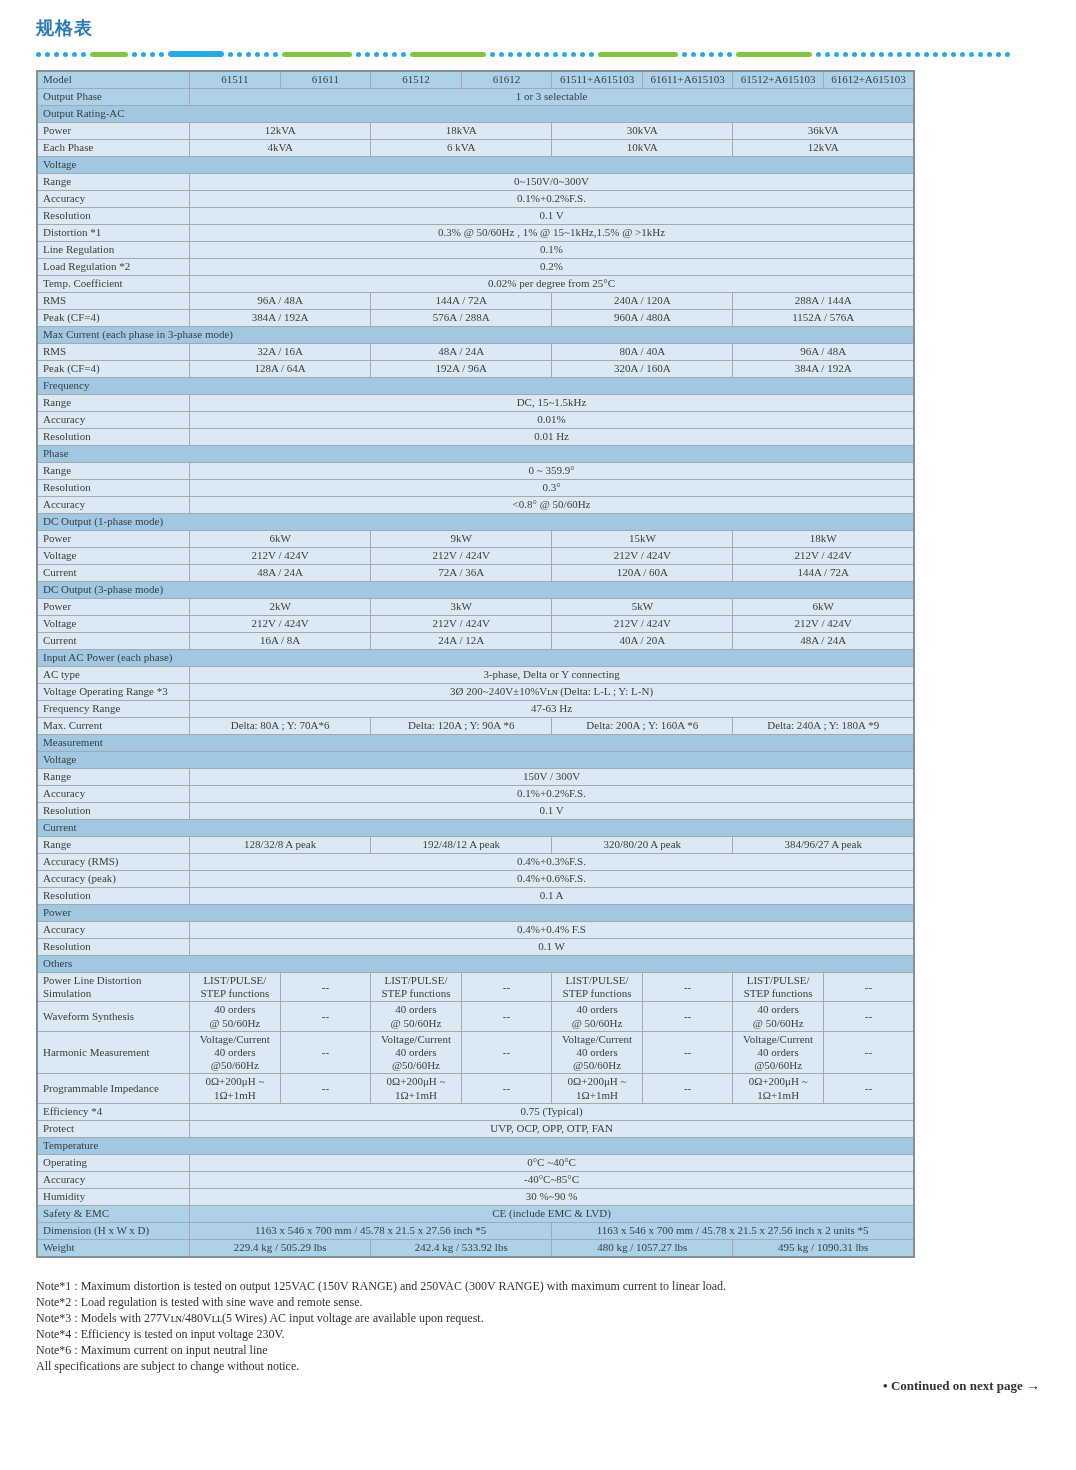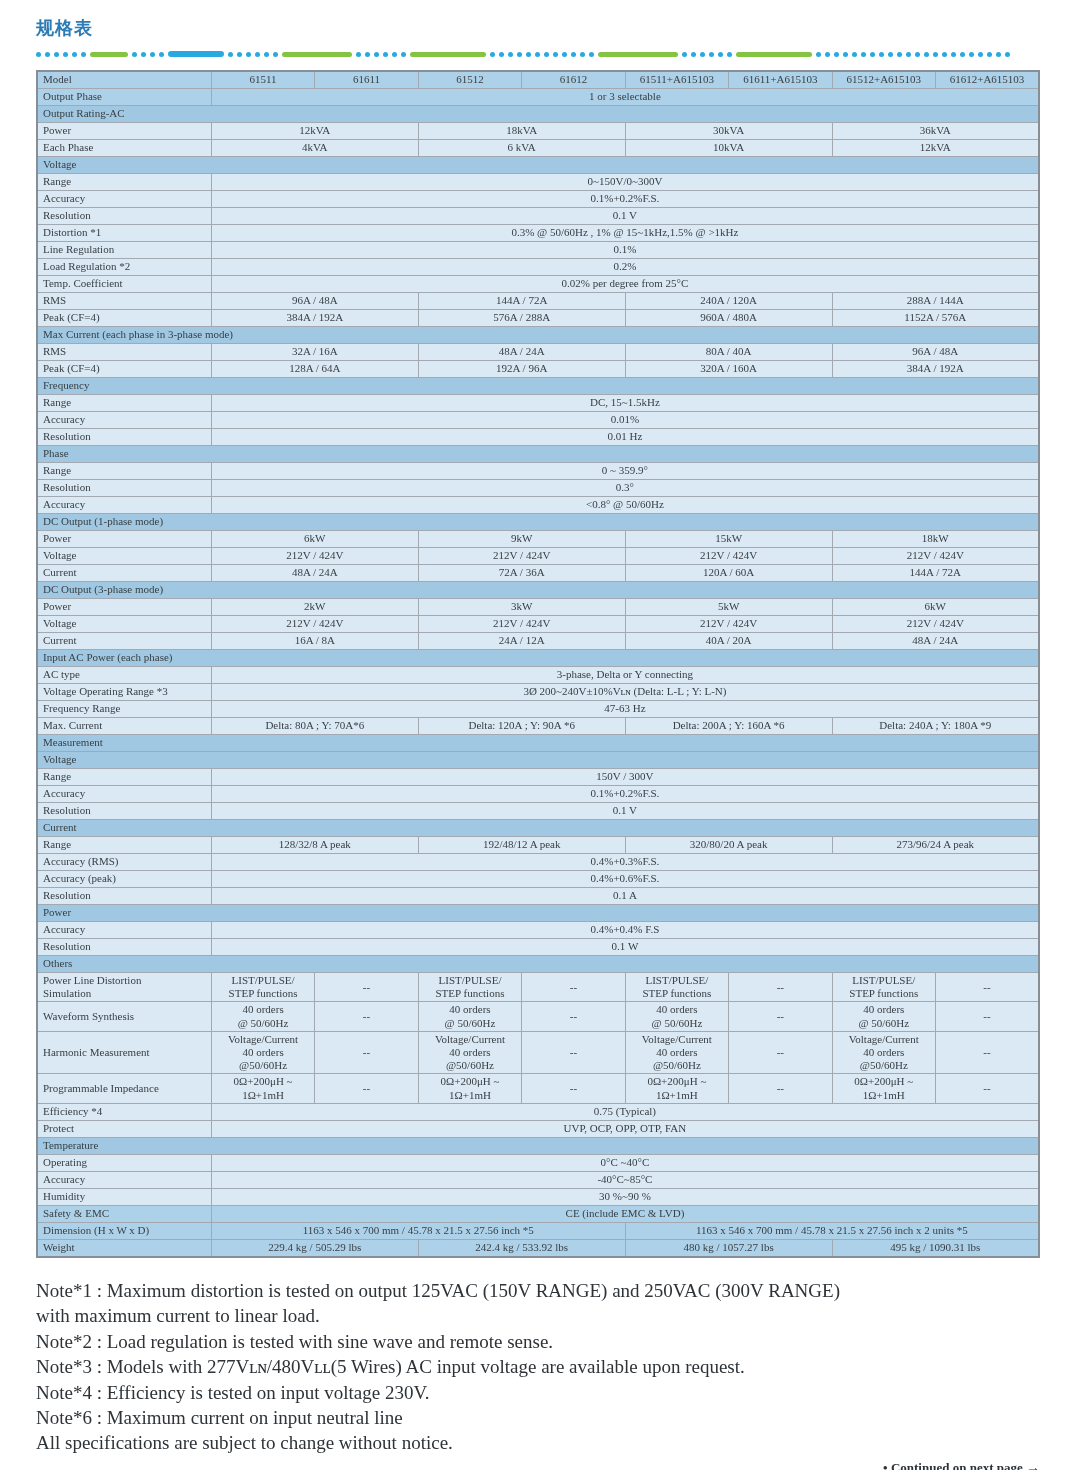--- a/index.html
+++ b/index.html
@@ -13,36 +13,36 @@
     font-size:18px;font-weight:bold;letter-spacing:1px;margin:0 0 10px 0;
   }
   .ornament{
     display:flex;align-items:center;gap:4px;height:8px;margin:0 0 12px 0;
     overflow:hidden;width:1004px;
   }
   .ornament .dot{width:5px;height:5px;border-radius:50%;flex:0 0 auto;}
   .ornament .dash{height:5px;border-radius:3px;flex:0 0 auto;}
   .ornament .dash.b{height:6px;}
   table.spec{
-    border-collapse:collapse;width:1004px;table-layout:fixed;
+    border-collapse:collapse;width:879px;table-layout:fixed;
     border:2px solid #878e95;
     font-size:11px;
   }
   table.spec td{
     border:1.5px solid #a2a9b0;
     padding:1px 5px;height:14px;
     text-align:center;vertical-align:middle;
     white-space:pre-line;line-height:1.2;
     overflow:hidden;
   }
   table.spec td.label{text-align:left;}
   tr.row-light td{background:#dbe9f4;}
   tr.row-medium td{background:#add1e8;}
   tr.row-section td{background:#a0c8e2;text-align:left;}
-  .notes{margin:20px 0 0 0;width:840px;font-size:19px;line-height:1.34;color:#2e3338;}
+  .notes{margin:20px 0 0 0;width:840px;font-size:12px;line-height:1.34;color:#2e3338;}
   .note-line{margin:0;}
   .footer{
     width:1004px;text-align:right;font-size:13px;font-weight:600;color:#2d3338;
     margin-top:4px;
   }
   .footer .arrow{font-size:14px;}
 </style>
 </head>
 <body>
 
@@ -344,21 +344,21 @@
           <td colspan="8">0.1 V</td>
         </tr>
         <tr class="row-section">
           <td class="label" colspan="9">Current</td>
         </tr>
         <tr class="row-light">
           <td class="label">Range</td>
           <td colspan="2">128/32/8 A peak</td>
           <td colspan="2">192/48/12 A peak</td>
           <td colspan="2">320/80/20 A peak</td>
-          <td colspan="2">273/96/24 A peak</td>
+          <td colspan="2">384/96/27 A peak</td>
         </tr>
         <tr class="row-light">
           <td class="label">Accuracy (RMS)</td>
           <td colspan="8">0.4%+0.3%F.S.</td>
         </tr>
         <tr class="row-light">
           <td class="label">Accuracy (peak)</td>
           <td colspan="8">0.4%+0.6%F.S.</td>
         </tr>
         <tr class="row-light">

